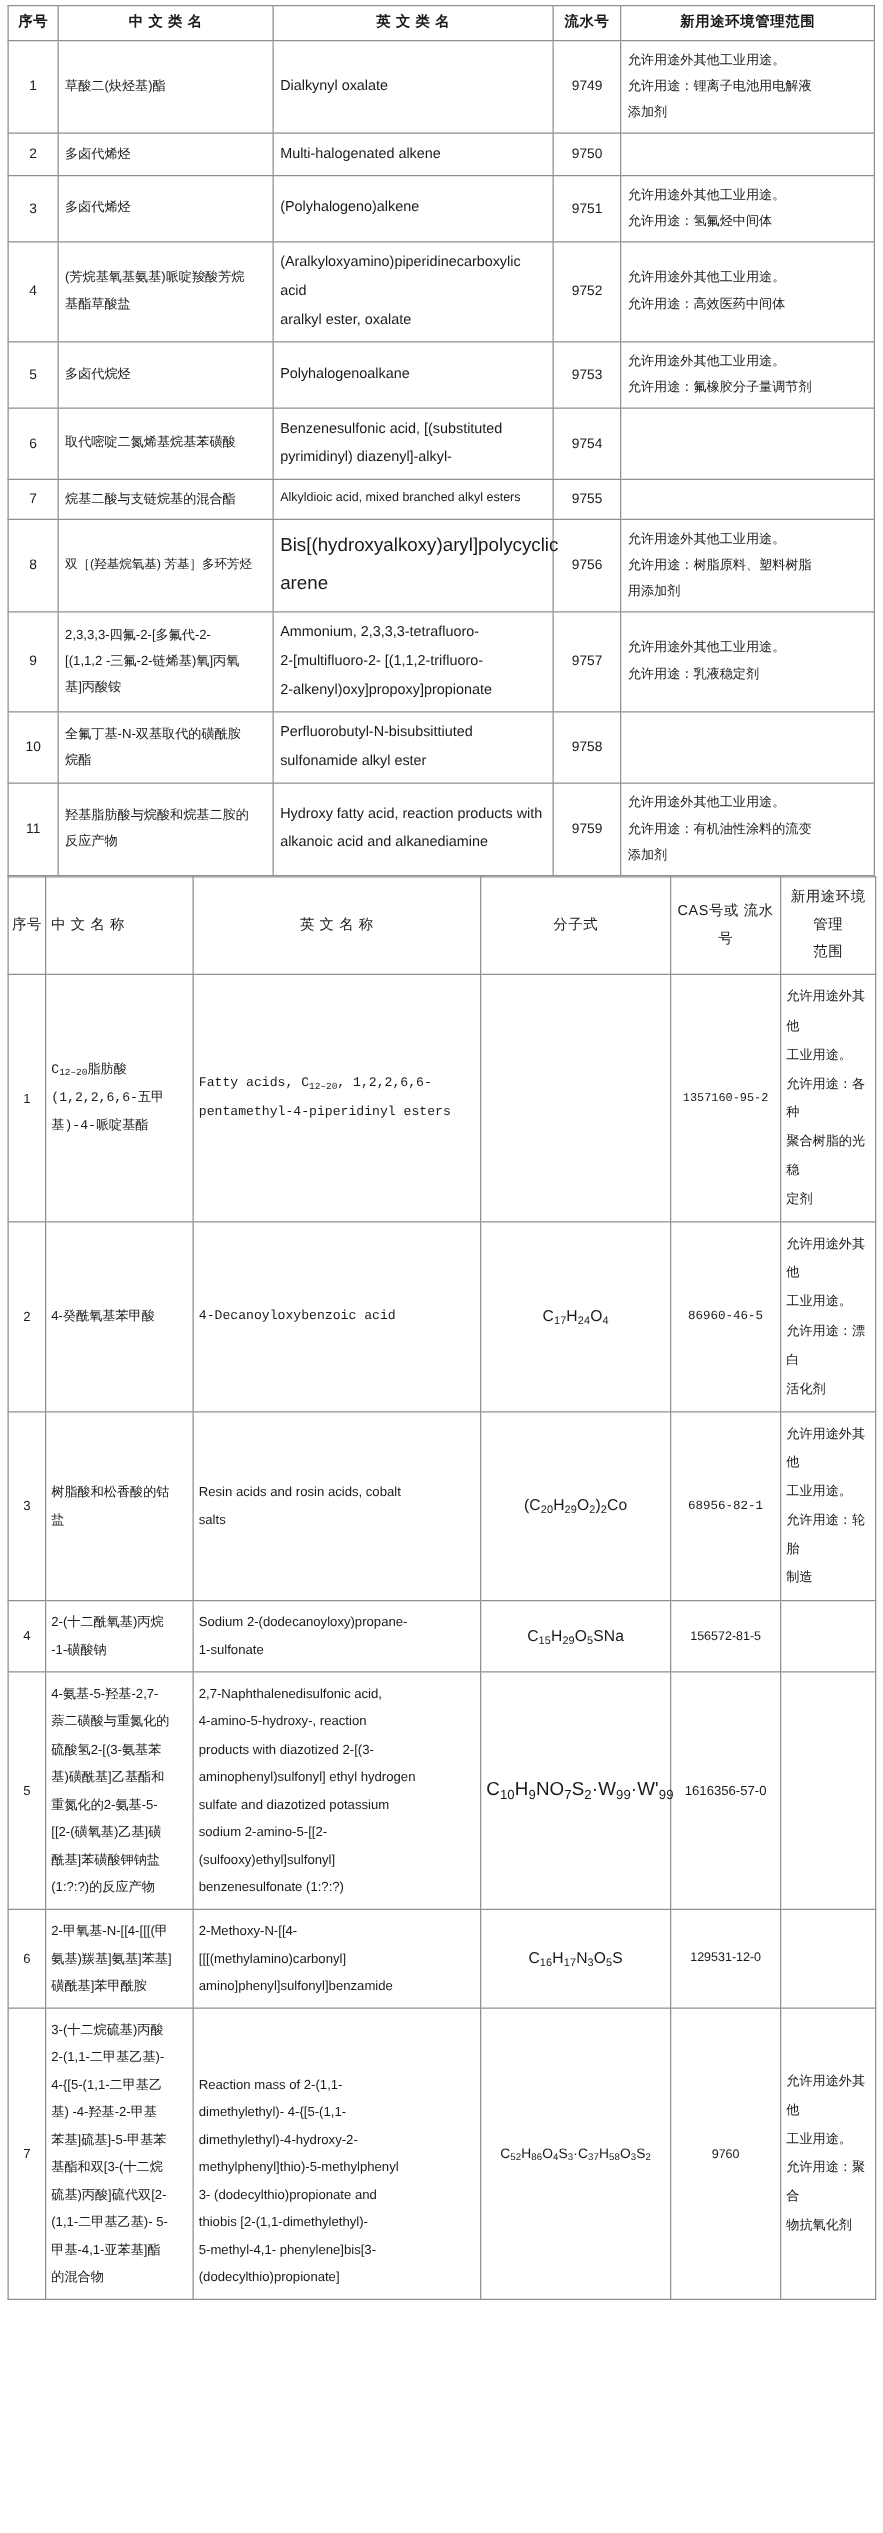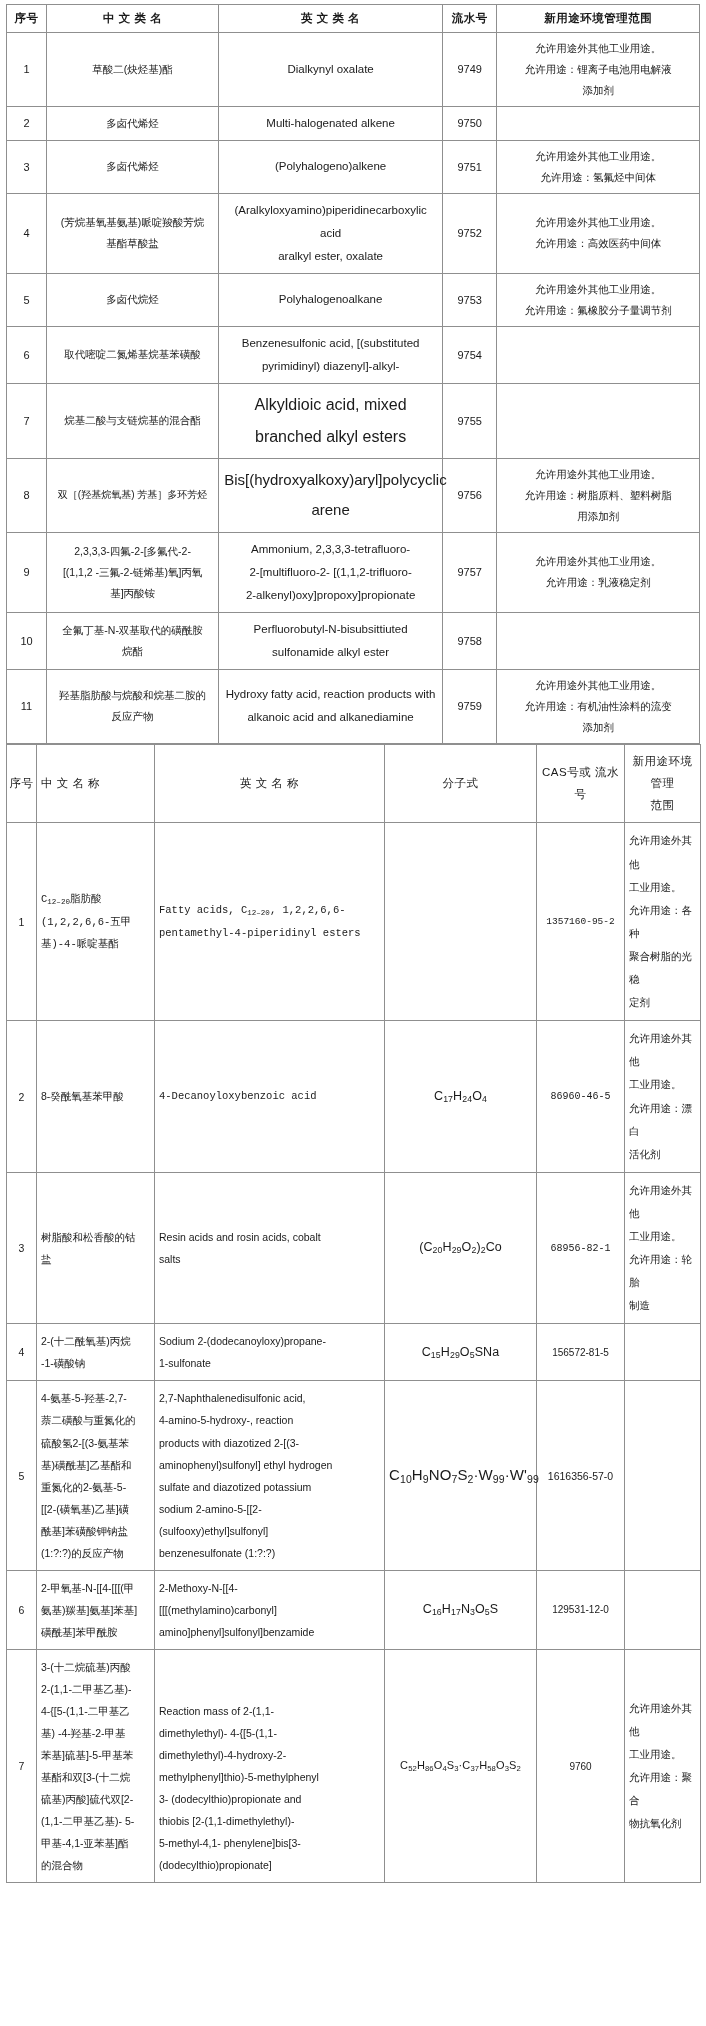--- a/index.html
+++ b/index.html
@@ -42,21 +42,21 @@
     padding: 6px 2px;
     line-height: 1.3;
   }
   .t1 .c-no   { width: 34px;  text-align: center; font-size: 11px; }
   .t1 .c-cn   { width: 146px; font-size: 10.5px; line-height: 2.0; }
   .t1 .c-en   { width: 190px; font-size: 11.5px; line-height: 2.0; margin-left: 48px; }
   .t1 .c-sn   { width: 46px;  text-align: center; font-size: 11px; }
   .t1 .c-sc   { width: 172px; font-size: 10.5px; line-height: 2.0; }
 
   .t1 td.c-cn, .t1 td.c-en, .t1 td.c-sc { padding: 5px 5px; }
-  .t1 td.c-cn .ln, .t1 td.c-en .ln, .t1 td.c-sc .ln { display: block; text-align: center; }
+  .t1 td.c-cn .ln, .t1 td.c-en .ln, .t1 td.c-sc .ln { display: block; }
 
   
   .t2 .hdr td {
     text-align: center;
     font-weight: normal;
     font-size: 11.5px;
     letter-spacing: 0.5px;
     padding: 8px 2px;
     line-height: 1.9;
   }
@@ -185,21 +185,21 @@
         </td>
         <td class="c-sn">9754</td>
         <td class="c-sc"></td>
       </tr>
 
       <tr>
         <td class="c-no">7</td>
         <td class="c-cn">
             <span class="ln">烷基二酸与支链烷基的混合酯</span>
           </td>
-        <td class="c-en" style="font-size:16px">
+        <td class="c-en" style="font-size:10px">
             <span class="ln">Alkyldioic acid, mixed branched alkyl esters</span>
           </td>
         <td class="c-sn">9755</td>
         <td class="c-sc"></td>
       </tr>
 
       <tr>
         <td class="c-no">8</td>
         <td class="c-cn" style="font-size:10px">
             <span class="ln">双［(羟基烷氧基) 芳基］多环芳烃</span>
@@ -311,21 +311,21 @@
           <span class="ln">工业用途。</span>
           <span class="ln">允许用途：各种</span>
           <span class="ln">聚合树脂的光稳</span>
           <span class="ln">定剂</span>
         </td>
       </tr>
 
       <tr>
         <td class="c-no">2</td>
         <td class="c-cn">
-            <span class="ln">8-癸酰氧基苯甲酸</span>
+            <span class="ln">4-癸酰氧基苯甲酸</span>
           </td>
         <td class="c-en mono">
             <span class="ln">4-Decanoyloxybenzoic acid</span>
           </td>
         <td class="c-mf"><span class="formula">C<sub>17</sub>H<sub>24</sub>O<sub>4</sub></span></td>
         <td class="c-cas mono">86960-46-5</td>
         <td class="c-sc">
           <span class="ln">允许用途外其他</span>
           <span class="ln">工业用途。</span>
           <span class="ln">允许用途：漂白</span>

